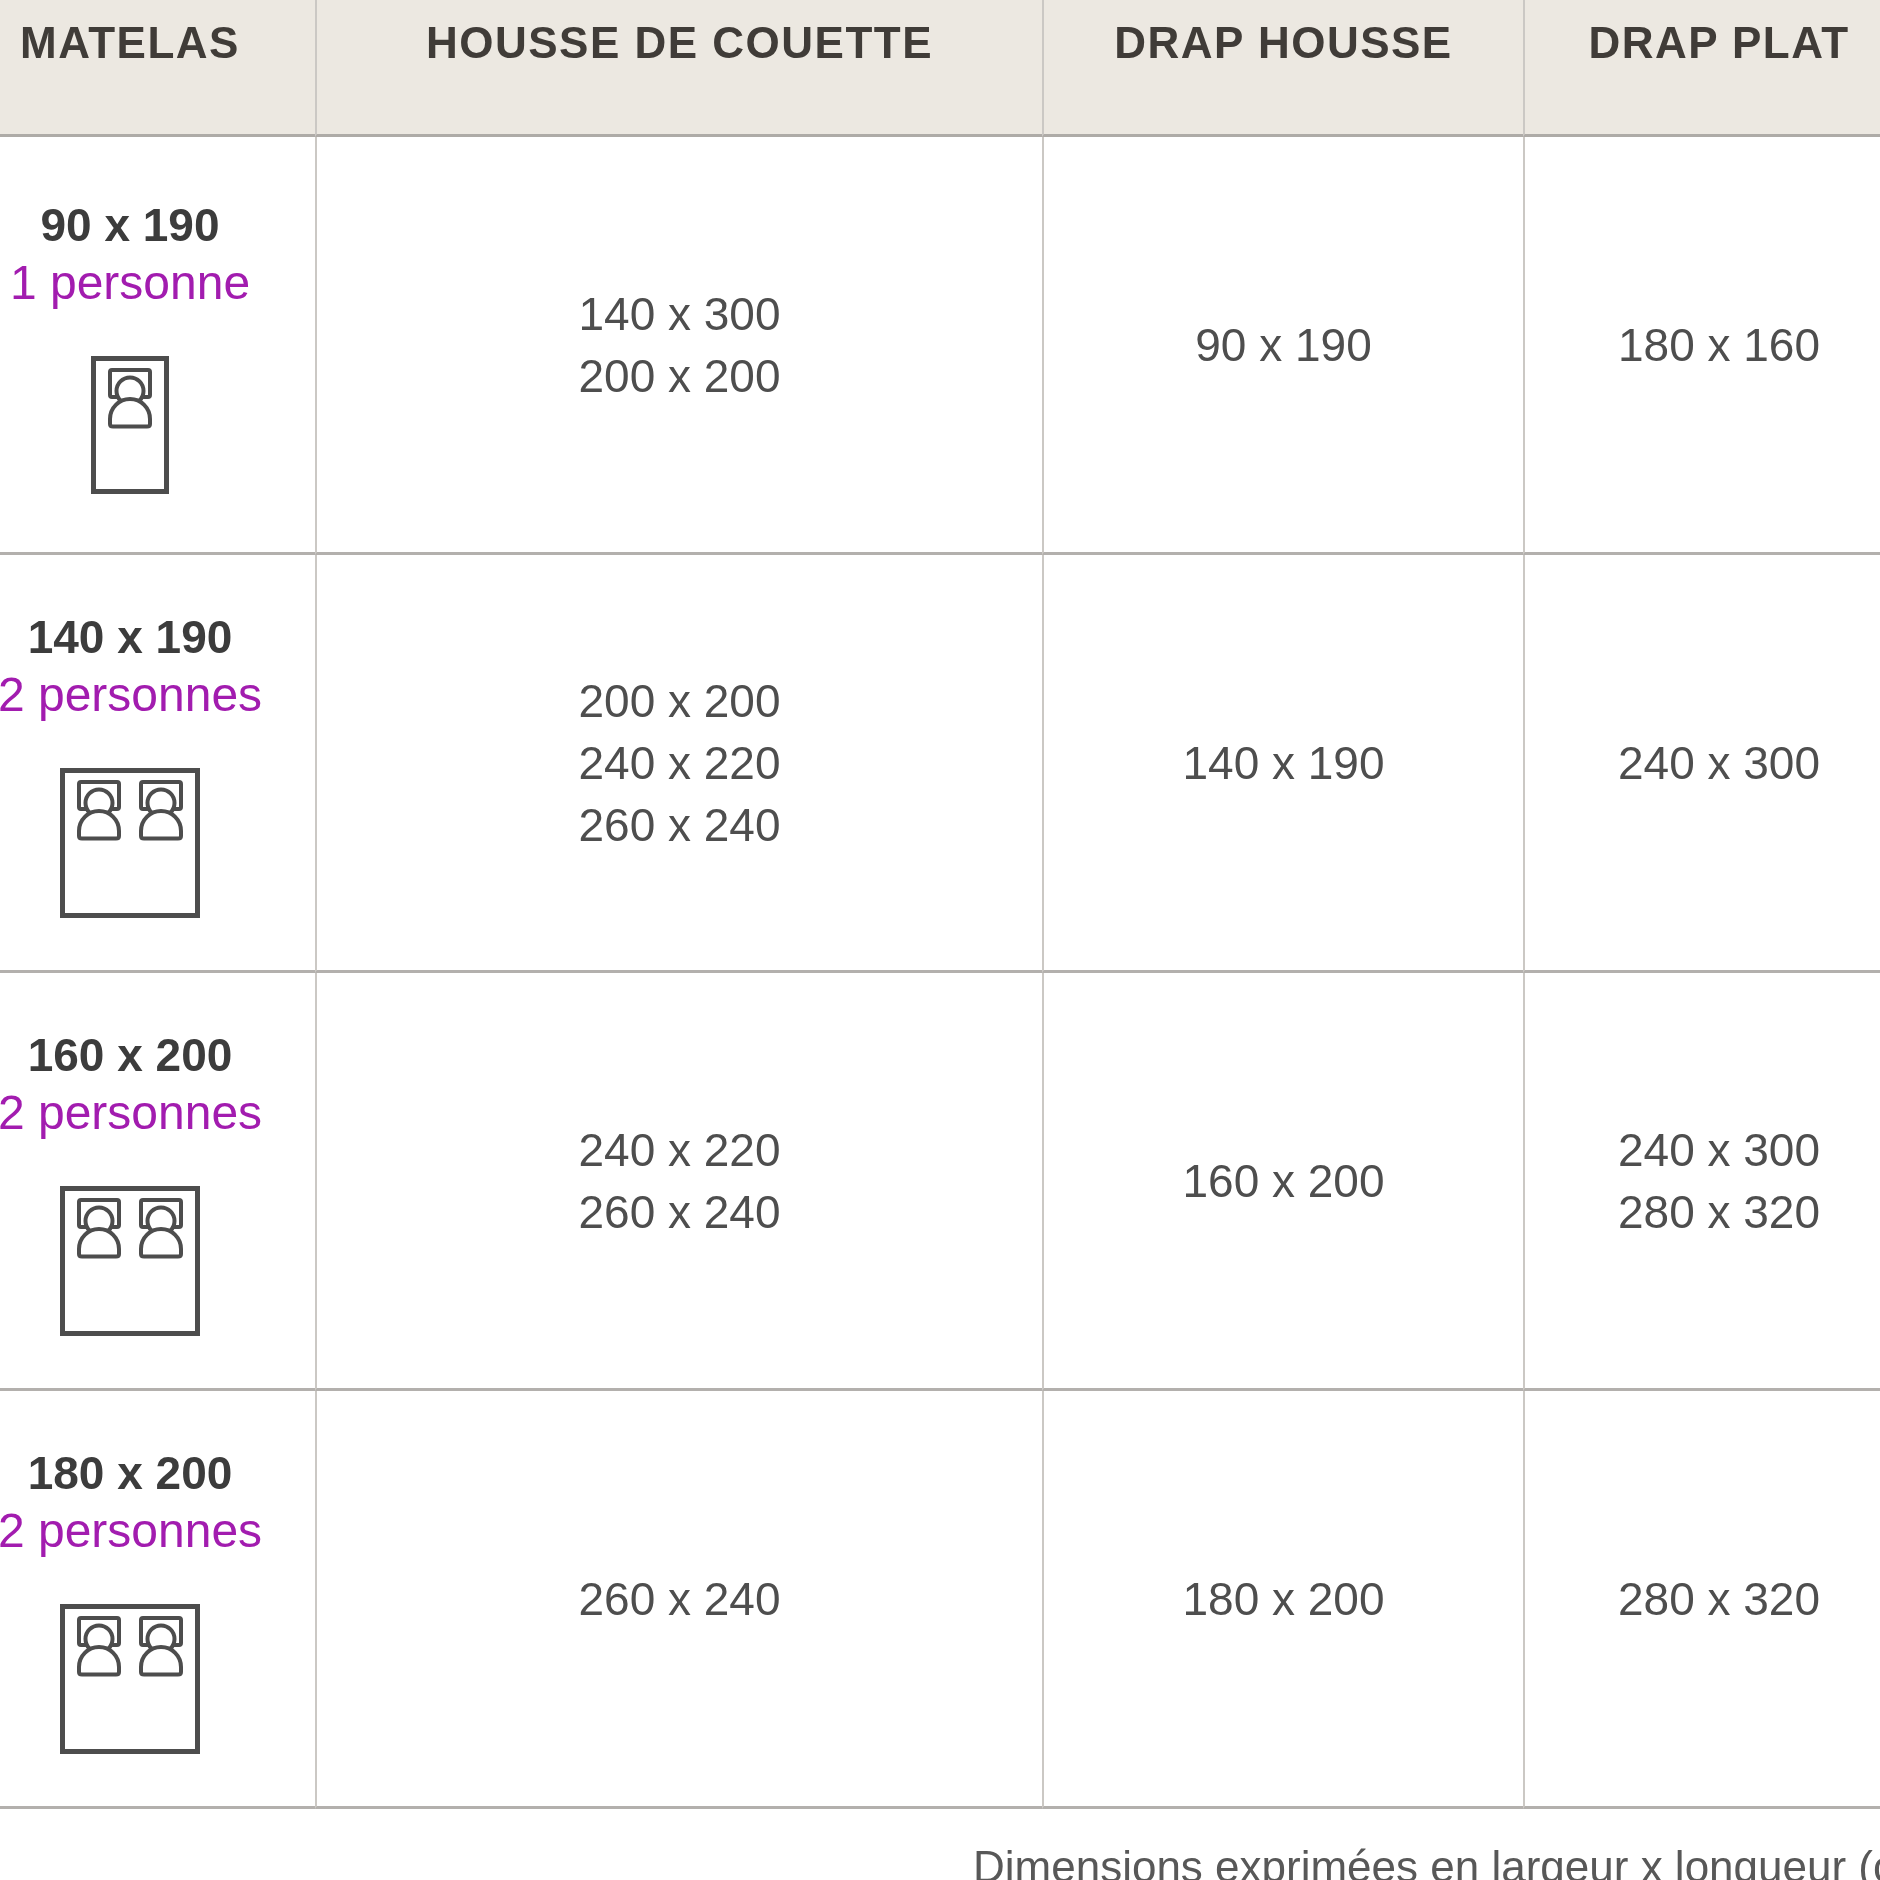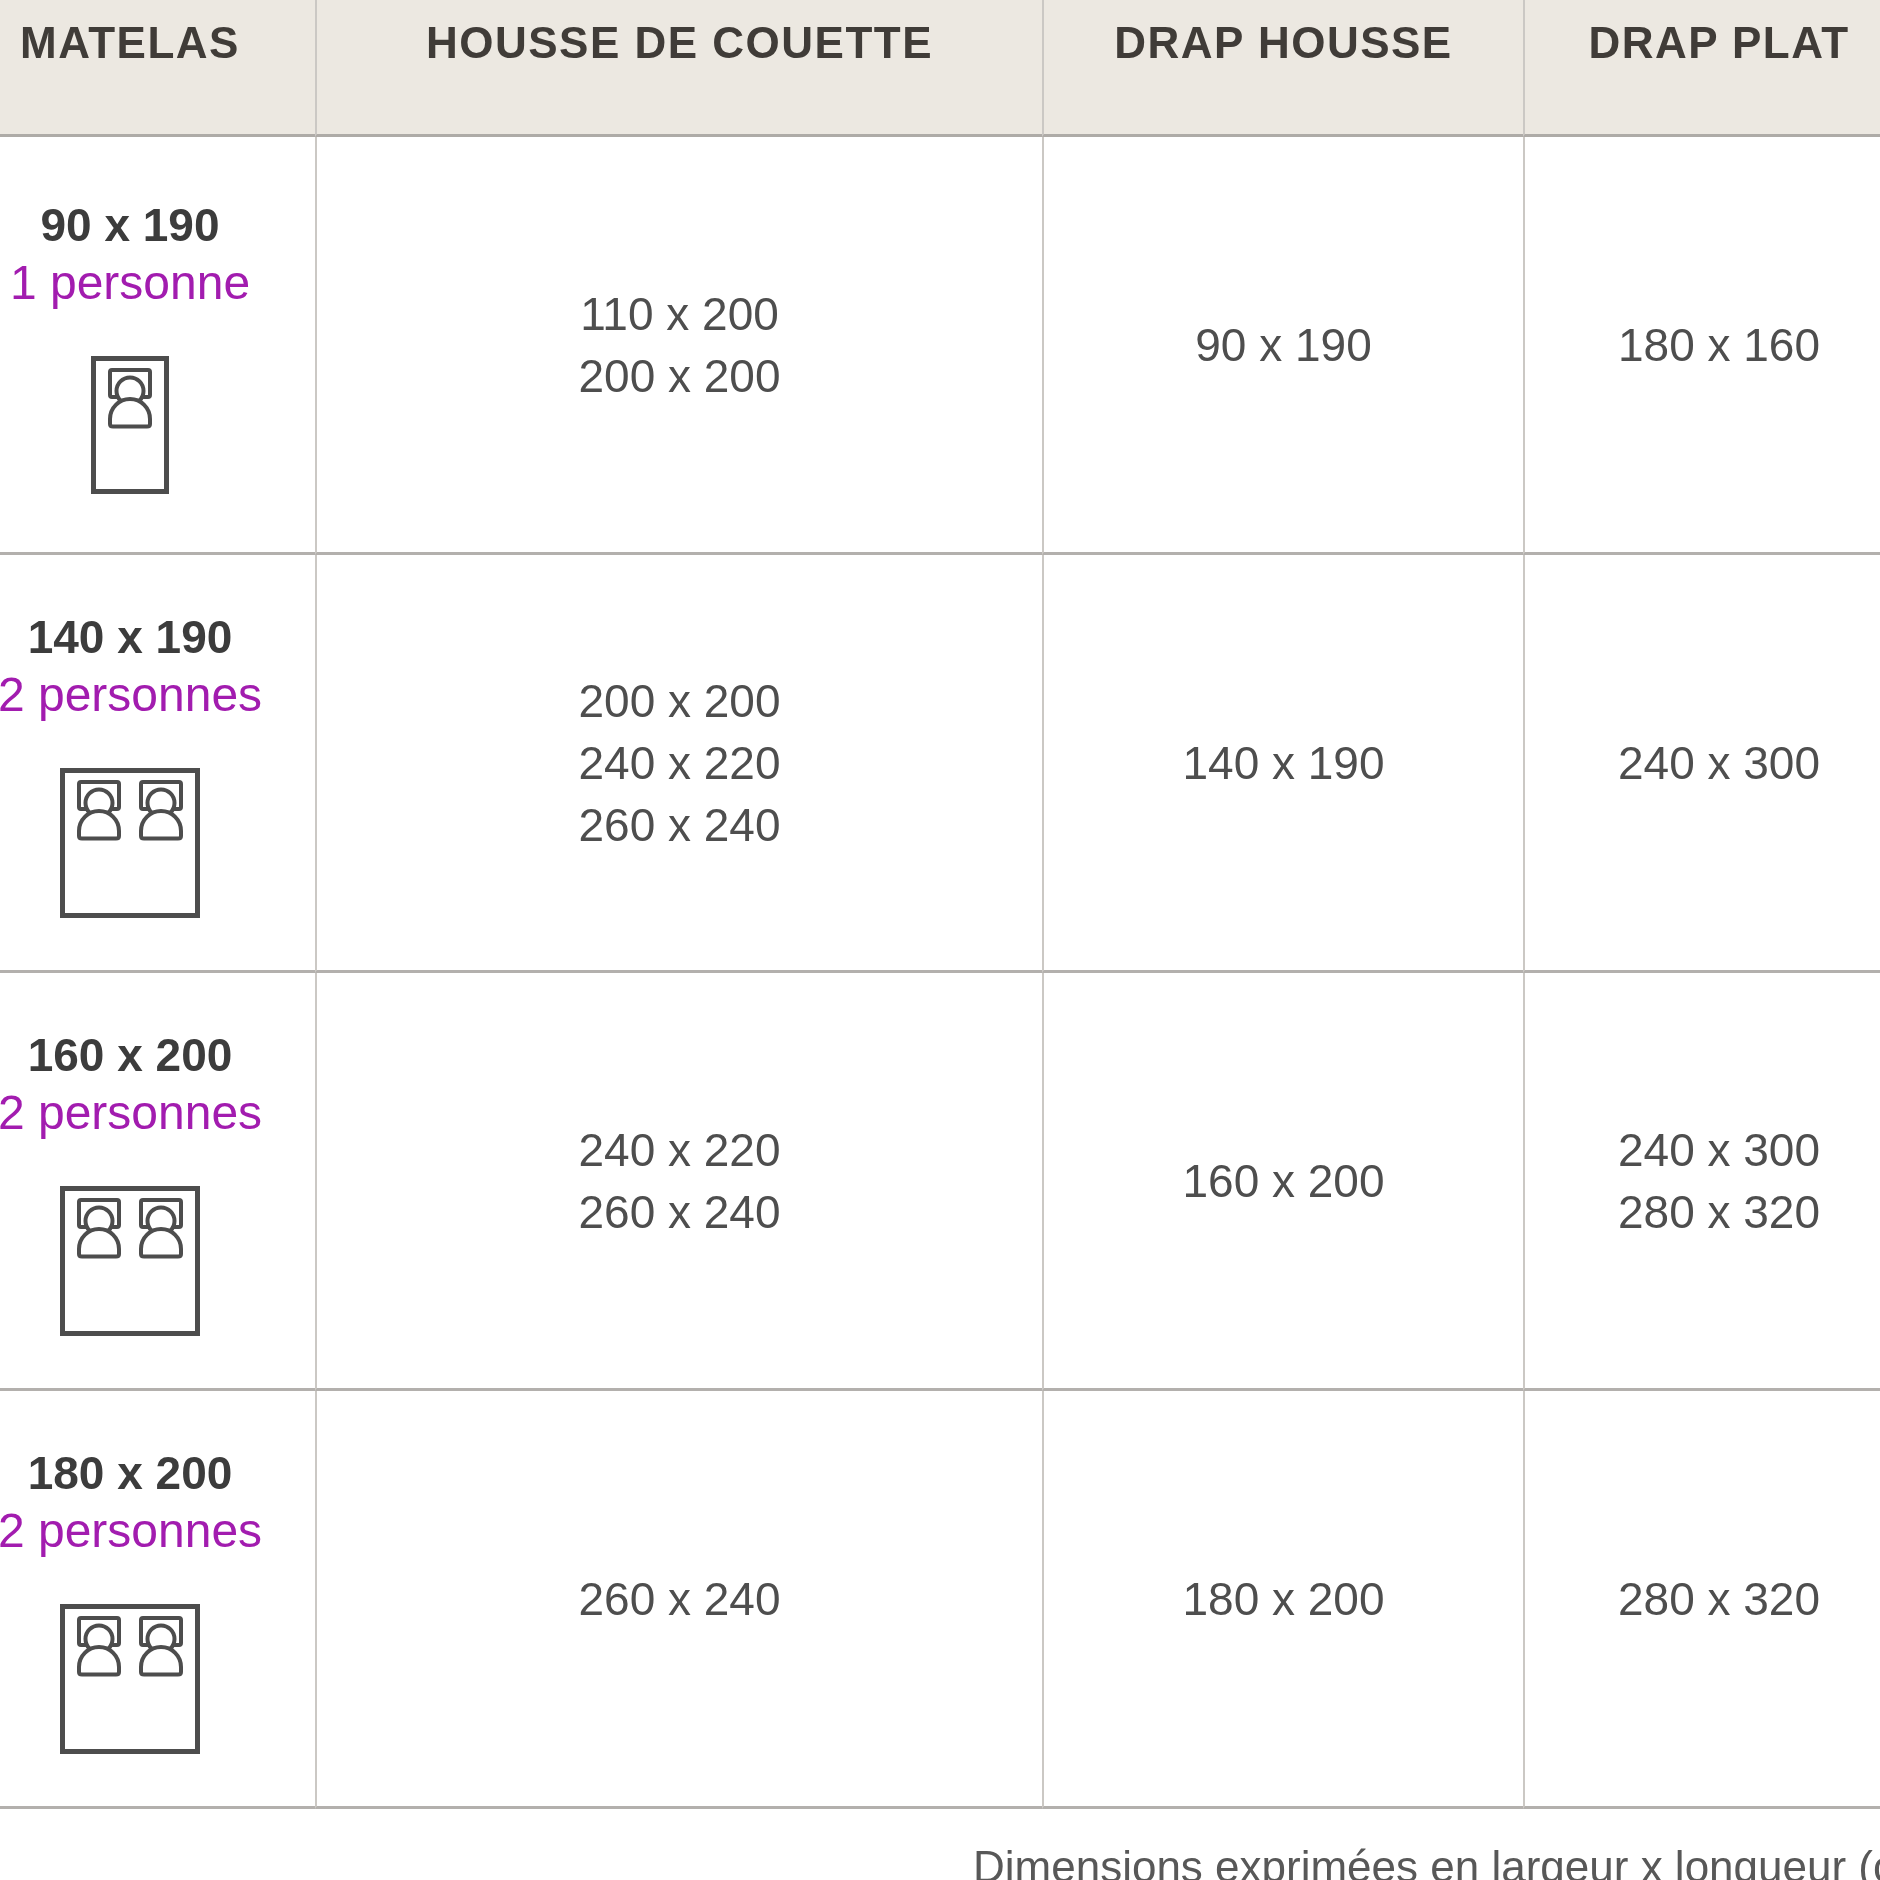--- a/index.html
+++ b/index.html
@@ -72,21 +72,21 @@
 
   <div class="cell">
     <div class="mat-dim">90 x 190</div>
     <div class="mat-cap">1 personne</div>
     <svg class="bed-svg" width="78" height="138" viewBox="0 0 78 138">
       <rect x="2.5" y="2.5" width="73" height="133" fill="none" stroke="#4d4d4d" stroke-width="5"></rect>
       <use href="#pillow-person" x="17" y="12"></use>
     </svg>
   </div>
   <div class="cell v-line">
-    <div>110 x 200</div>
+    <div>140 x 300</div>
     <div>200 x 200</div>
   </div>
   <div class="cell v-line">
     <div>90 x 190</div>
   </div>
   <div class="cell v-line">
     <div>180 x 160</div>
   </div>
 
   <div class="cell">

